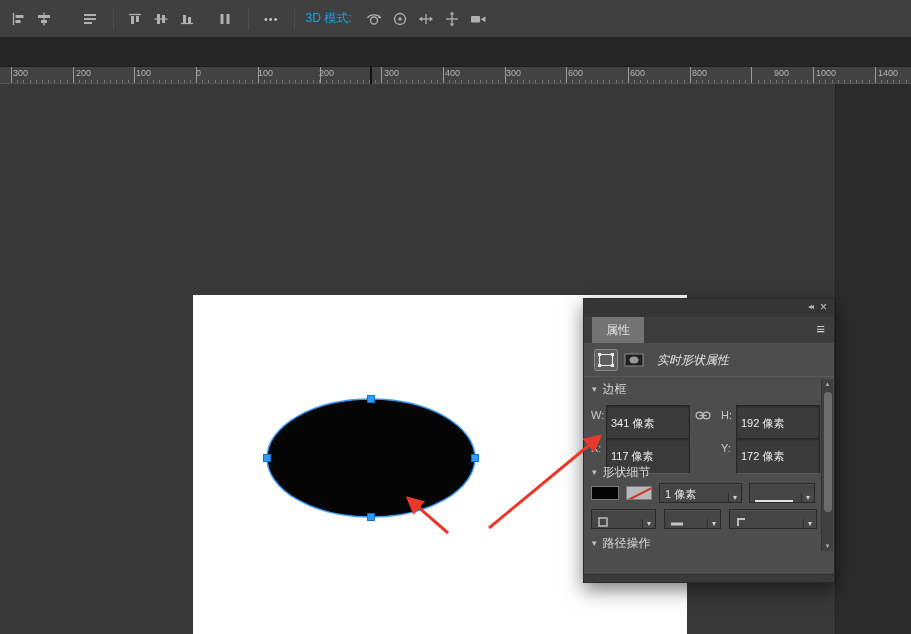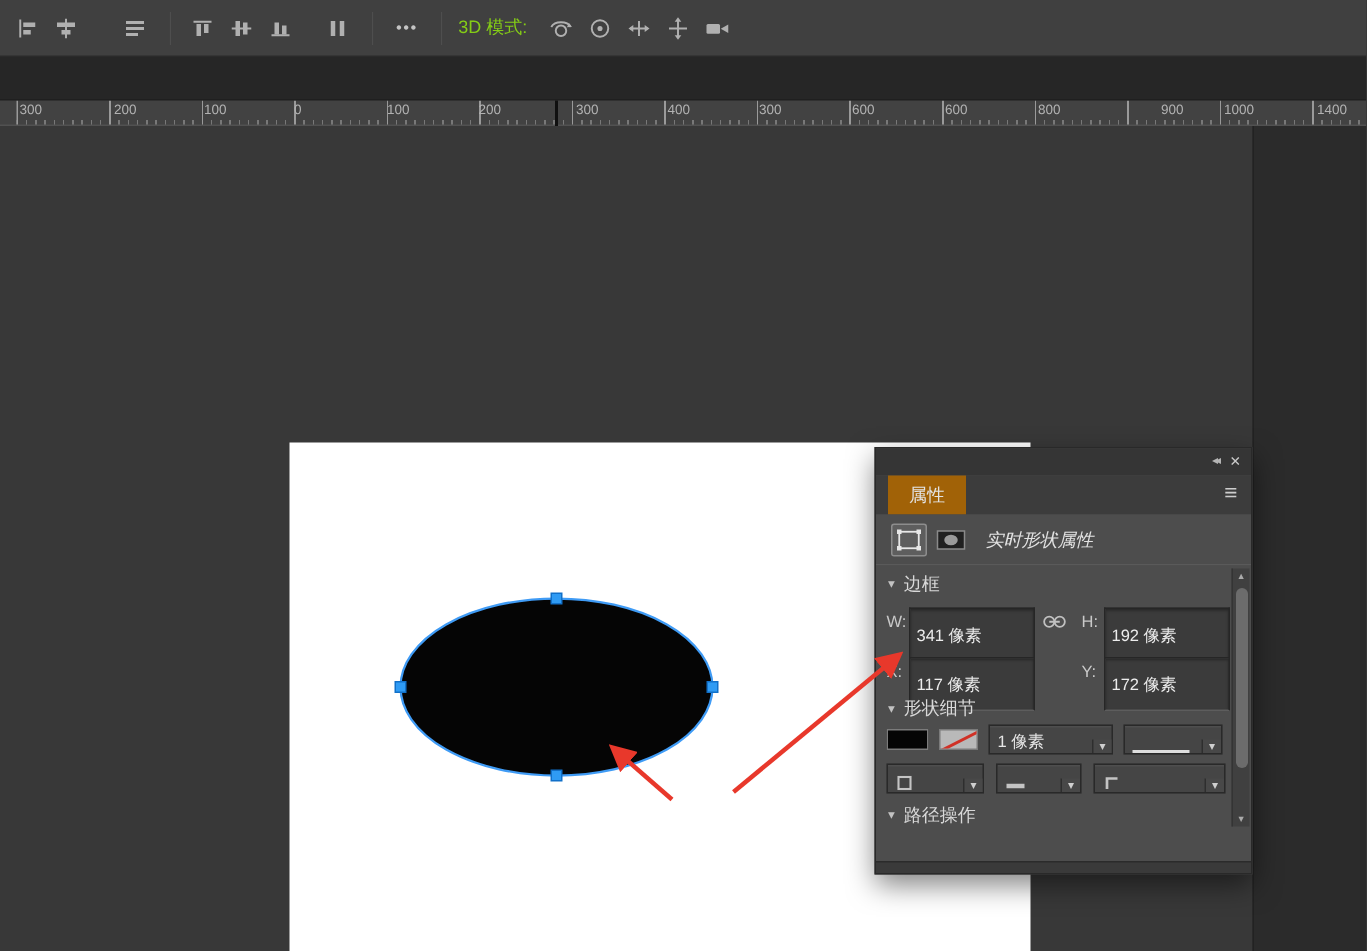--- a/index.html
+++ b/index.html
@@ -8,21 +8,21 @@
   .stage { position:relative; width:911px; height:634px; background:#383838; overflow:hidden; }
 
   
   .toolbar { position:absolute; left:0; top:0; width:911px; height:38px; background:#404040;
              border-bottom:1px solid #2a2a2a; display:flex; align-items:center; padding-left:6px; z-index:4; }
   .tbtn { width:24px; height:24px; display:flex; align-items:center; justify-content:center; border-radius:3px; margin-right:2px; flex:0 0 auto; }
   .tbtn svg { display:block; }
   .tsep { width:1px; height:22px; background:#2b2b2b; border-right:1px solid #4e4e4e; margin:0 9px; flex:0 0 auto; }
   .more-btn { height:20px; padding:0 6px; color:#c4c4c4; font-size:11px; letter-spacing:1px;
               display:flex; align-items:center; justify-content:center; flex:0 0 auto; }
-  .mode-label { color:#84cc16; font-size:12px; margin:0 10px 0 2px; flex:0 0 auto; }
+  .mode-label { color:#0ea5e9; font-size:12px; margin:0 10px 0 2px; flex:0 0 auto; }
 
   
   .subbar { position:absolute; left:0; top:38px; width:911px; height:28px; background:#262626; }
   .ruler { position:absolute; left:0; top:66px; width:911px; height:18px; background:#424242;
            border-bottom:1px solid #515151; border-top:1px solid #1f1f1f;
            background-image:
              repeating-linear-gradient(90deg,#9a9a9a 0 1px,transparent 1px 61.7px),
              repeating-linear-gradient(90deg,#787878 0 1px,transparent 1px 6.17px);
            background-size:911px 18px, 911px 4px;
            background-position:11px 0, 11px 13px;
@@ -35,21 +35,21 @@
   .doc { position:absolute; left:193px; top:295px; width:494px; height:339px; background:#ffffff; z-index:1; }
 
   
   .panel { position:absolute; left:583px; top:298px; width:252px; height:285px; background:#4d4d4d;
            border:1px solid #292929; box-shadow:0 7px 18px rgba(0,0,0,.5); z-index:2; }
   .p-header { position:absolute; left:0; top:0; right:0; height:18px; background:#353535; }
   .p-collapse { position:absolute; right:22px; top:3px; font-size:8px; color:#b5b5b5; letter-spacing:-2px; }
   .p-close { position:absolute; right:7px; top:1px; font-size:12px; color:#c9c9c9; }
   .p-tabs { position:absolute; left:0; top:18px; right:0; height:26px; background:#3c3c3c; }
   .p-tab { position:absolute; left:8px; top:0; height:26px; line-height:26px; padding:0 14px;
-           background:#a16207; color:#e3e3e3; font-size:12px; }
+           background:#737373; color:#e3e3e3; font-size:12px; }
   .p-menu { position:absolute; right:9px; top:3px; color:#cdcdcd; font-size:15px; }
   .p-body { position:absolute; left:0; top:44px; right:0; height:233px; background:#4d4d4d; }
   .p-bottom { position:absolute; left:0; bottom:0; right:0; height:8px; background:#3a3a3a; border-top:1px solid #2b2b2b; }
 
   .shape-row { position:absolute; left:10px; top:3px; height:28px; display:flex; align-items:center; }
   .sicon { width:24px; height:22px; margin-right:4px; display:flex; align-items:center; justify-content:center; border-radius:2px; }
   .sicon.sel { background:#5e5e5e; border:1px solid #8d8d8d; }
   .shape-title { color:#e2e2e2; font-size:12px; margin-left:7px;font-style:italic; }
   .p-div { position:absolute; left:0; top:33px; right:0; height:1px; background:#3a3a3a; border-bottom:1px solid #5a5a5a; }
 

